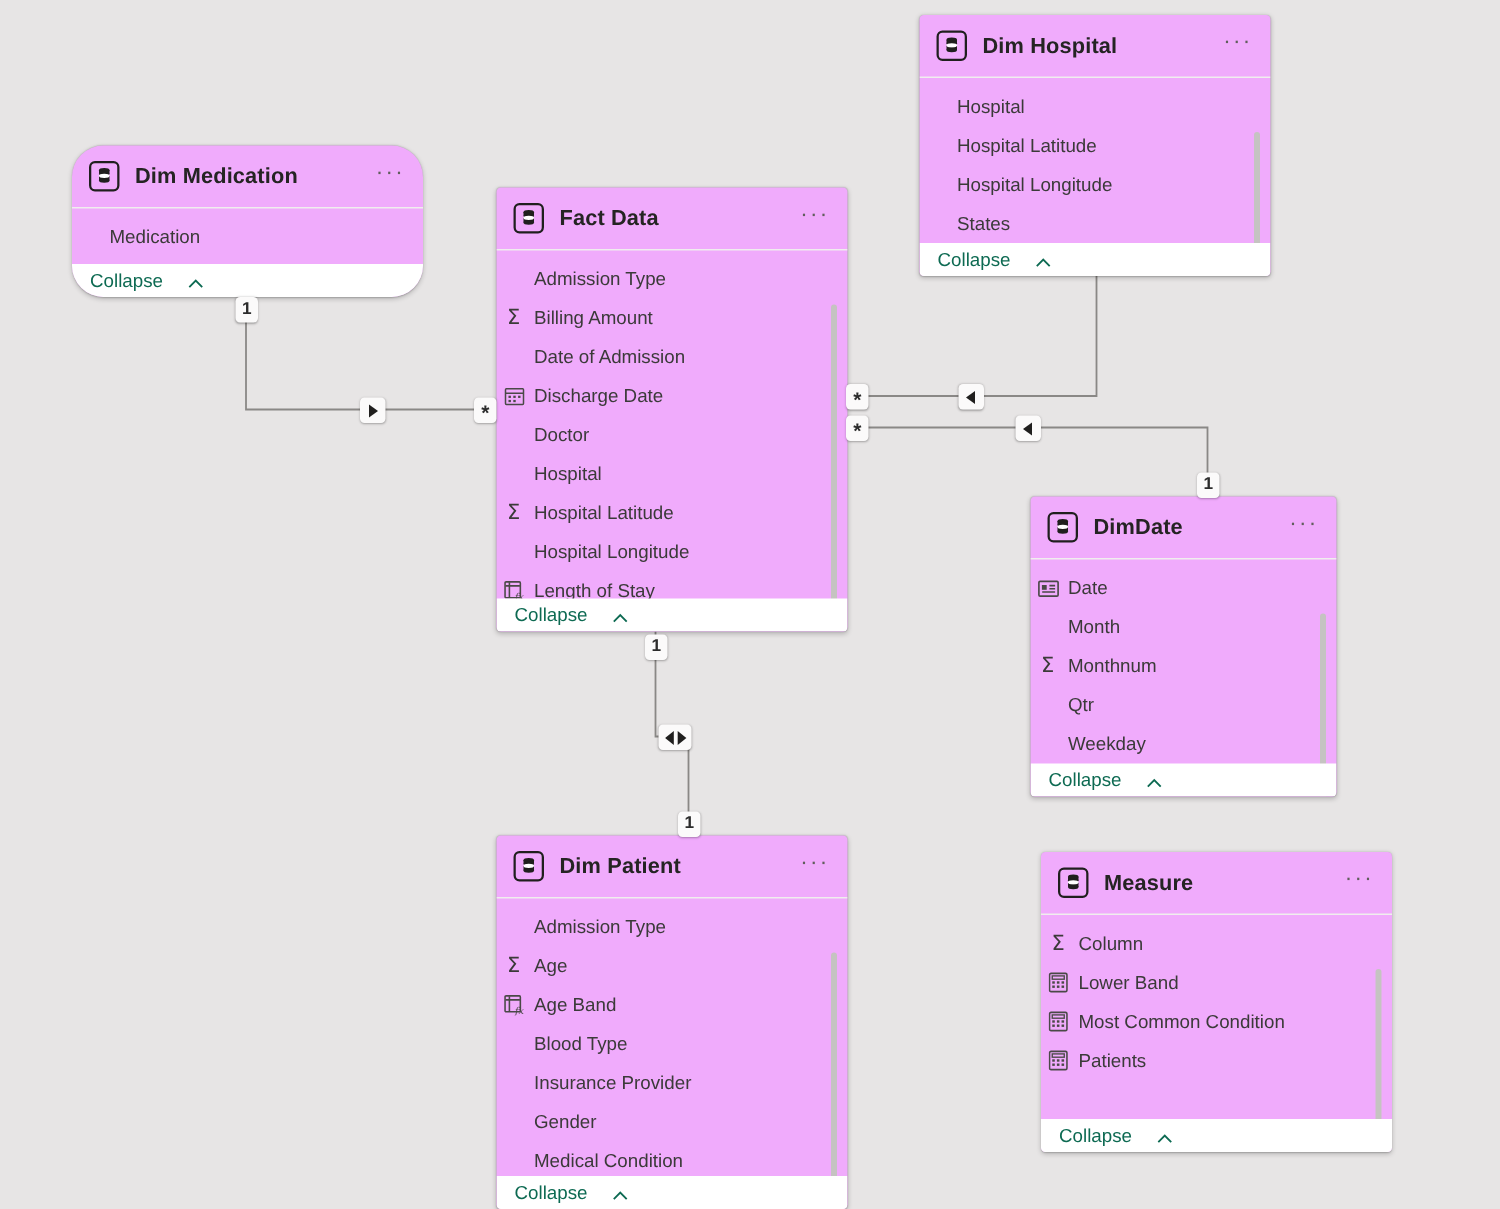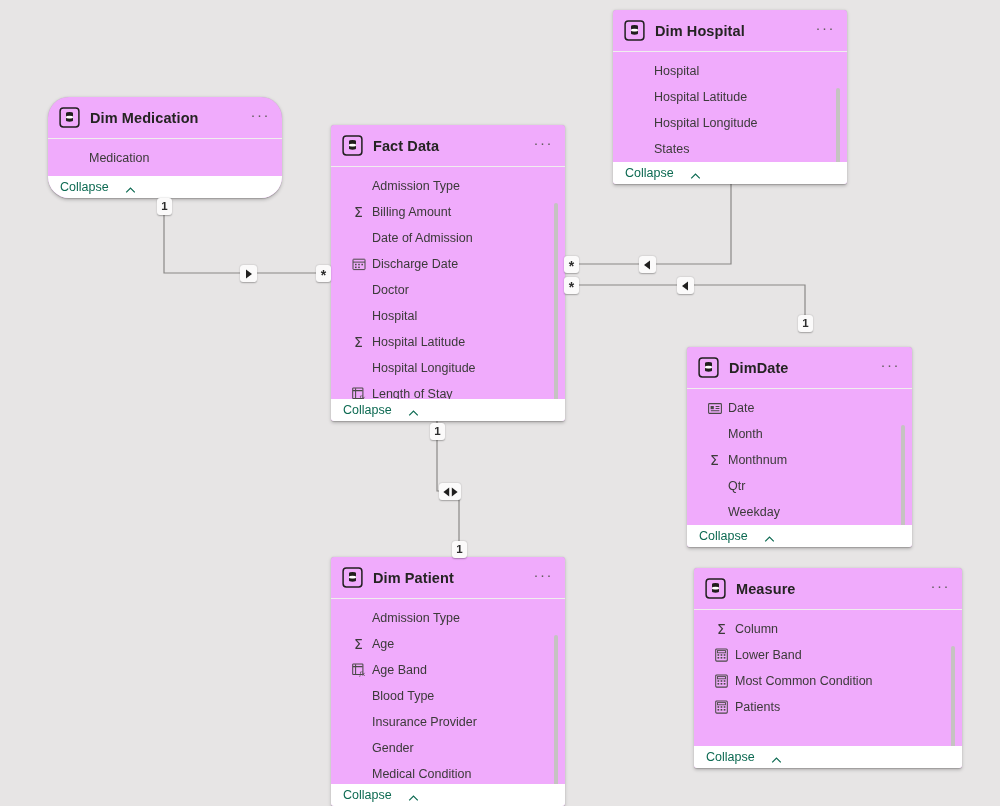--- a/index.html
+++ b/index.html
@@ -100,21 +100,21 @@
     overflow: hidden;
     border-top: 1px solid #f0eeee;
   }
   .fields {
     padding-top: 6px;
   }
   .field {
     display: flex;
     align-items: center;
     height: 26px;
-    padding-left: 20px;
+    padding-left: 4px;
     box-sizing: border-box;
   }
   .f-ico {
     width: 15px; height: 15px;
     flex: 0 0 auto;
     margin-right: 6px;
     display: flex;
     align-items: center;
     justify-content: center;
     color: #3b3a39;
@@ -322,21 +322,21 @@
           </div>
           <div class="vscroll" style="top:36px;height:105px;"></div>
           <div class="collapse">
             <span class="collapse-txt">Collapse</span>
             <span class="chev"><svg width="11" height="11" viewBox="0 0 11 11">
                 <polyline points="1.2,7.4 5.5,3.1 9.8,7.4" fill="none" stroke="#0d6a52" stroke-width="1.25"></polyline>
               </svg></span>
           </div>
         </div>
       </div>
-      <div class="tbl" style="left: 687px; top: 347px; width: 225px; height: 200px;">
+      <div class="tbl" style="left: 687px; top: 331px; width: 204px; height: 200px;">
         <div class="tbl-head">
           <span class="tbl-icon"><svg width="21" height="21" viewBox="0 0 21 21">
               <rect x="1.1" y="1.1" width="18.8" height="18.8" rx="3.2" fill="none" stroke="#201f1e" stroke-width="1.5"></rect>
               <ellipse cx="10.5" cy="6.5" rx="3.5" ry="1.45" fill="#201f1e"></ellipse>
               <rect x="7" y="6.5" width="7" height="2.3" fill="#201f1e"></rect>
               <ellipse cx="10.5" cy="8.9" rx="3.5" ry="1.45" fill="#201f1e"></ellipse>
               <rect x="7" y="10.2" width="7" height="3.1" fill="#201f1e"></rect>
               <ellipse cx="10.5" cy="10.2" rx="3.5" ry="1.45" fill="#ffffff"></ellipse>
               <ellipse cx="10.5" cy="13.3" rx="3.5" ry="1.45" fill="#201f1e"></ellipse>
             </svg></span>
@@ -378,21 +378,21 @@
           </div>
           <div class="vscroll" style="top:36px;height:130px;"></div>
           <div class="collapse">
             <span class="collapse-txt">Collapse</span>
             <span class="chev"><svg width="11" height="11" viewBox="0 0 11 11">
                 <polyline points="1.2,7.4 5.5,3.1 9.8,7.4" fill="none" stroke="#0d6a52" stroke-width="1.25"></polyline>
               </svg></span>
           </div>
         </div>
       </div>
-      <div class="tbl" style="left: 694px; top: 568px; width: 268px; height: 200px;">
+      <div class="tbl" style="left: 694px; top: 568px; width: 234px; height: 200px;">
         <div class="tbl-head">
           <span class="tbl-icon"><svg width="21" height="21" viewBox="0 0 21 21">
               <rect x="1.1" y="1.1" width="18.8" height="18.8" rx="3.2" fill="none" stroke="#201f1e" stroke-width="1.5"></rect>
               <ellipse cx="10.5" cy="6.5" rx="3.5" ry="1.45" fill="#201f1e"></ellipse>
               <rect x="7" y="6.5" width="7" height="2.3" fill="#201f1e"></rect>
               <ellipse cx="10.5" cy="8.9" rx="3.5" ry="1.45" fill="#201f1e"></ellipse>
               <rect x="7" y="10.2" width="7" height="3.1" fill="#201f1e"></rect>
               <ellipse cx="10.5" cy="10.2" rx="3.5" ry="1.45" fill="#ffffff"></ellipse>
               <ellipse cx="10.5" cy="13.3" rx="3.5" ry="1.45" fill="#201f1e"></ellipse>
             </svg></span>

